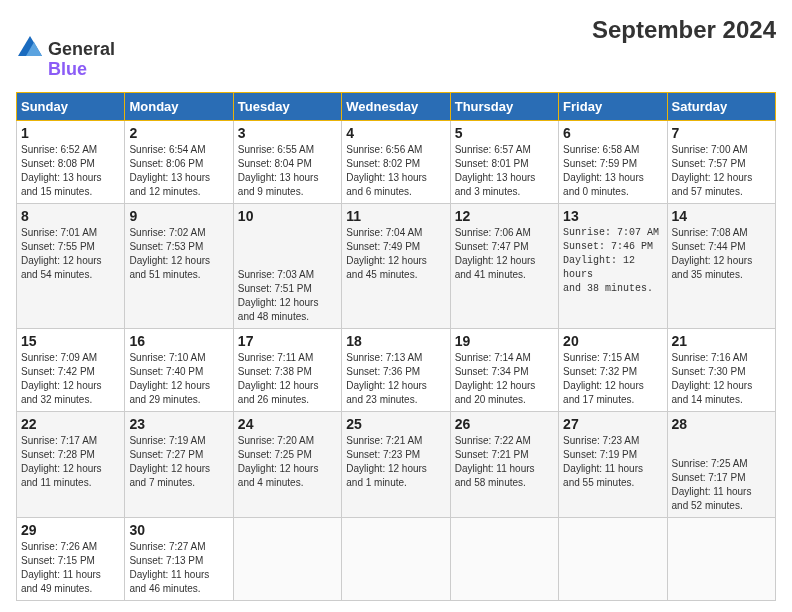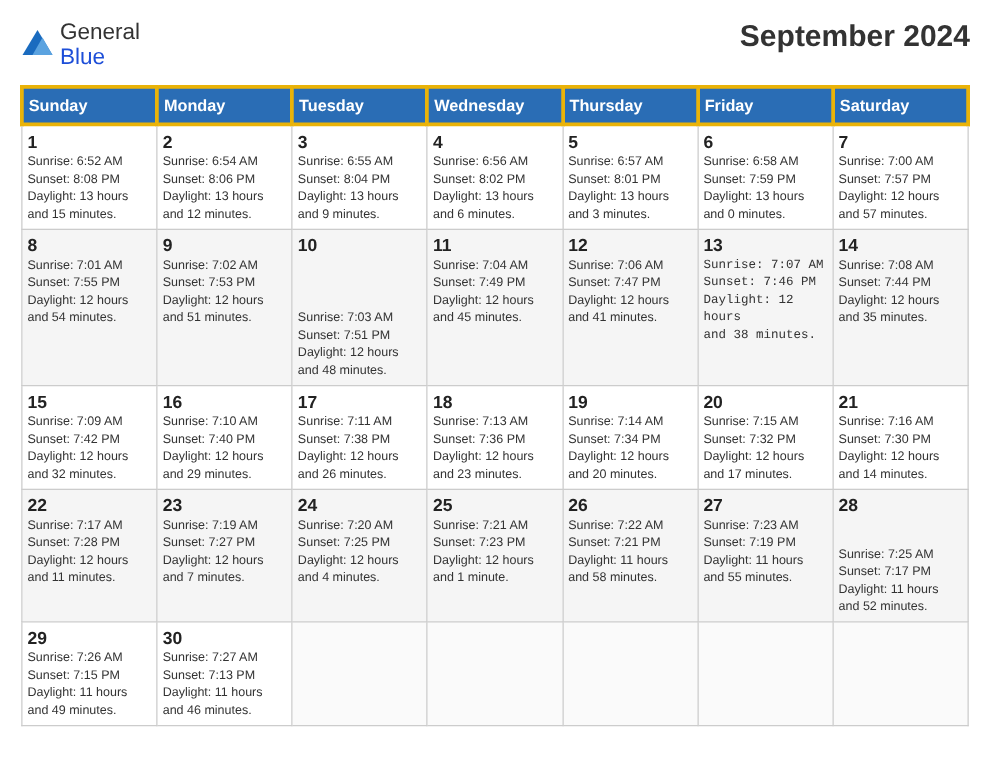--- a/index.html
+++ b/index.html
@@ -17,25 +17,26 @@
       margin-bottom: 12px;
     }
     .logo {
       display: flex;
       align-items: center;
     }
     .logo-text {
       display: flex;
       flex-direction: column;
       font-size: 18px;
-      font-weight: normal;
+      font-weight: bold;
       line-height: 1.1;
+      margin-top: 24px;
     }
     .logo-general { color: #333; }
-    .logo-blue { color: #1d4ed8; }
+    .logo-blue { color: #8b5cf6; }
     .logo-icon {
       width: 28px;
       height: 28px;
       margin-right: 4px;
     }
     .title-area {
       text-align: right;
     }
     .month-title {
       font-size: 24px;
@@ -51,21 +52,21 @@
       border-collapse: collapse;
       font-size: 11px;
     }
     th {
       background-color: #2a6db5;
       color: #fff;
       padding: 6px 4px;
       text-align: left;
       font-size: 13px;
       font-weight: bold;
-      border: 3px solid #eab308;
+      border: 1px solid #eab308;
     }
     td {
       border: 1px solid #ccc;
       vertical-align: top;
       padding: 4px;
       height: 80px;
       width: 14.28%;
       background: #fff;
     }
     tr:nth-child(even) td {

